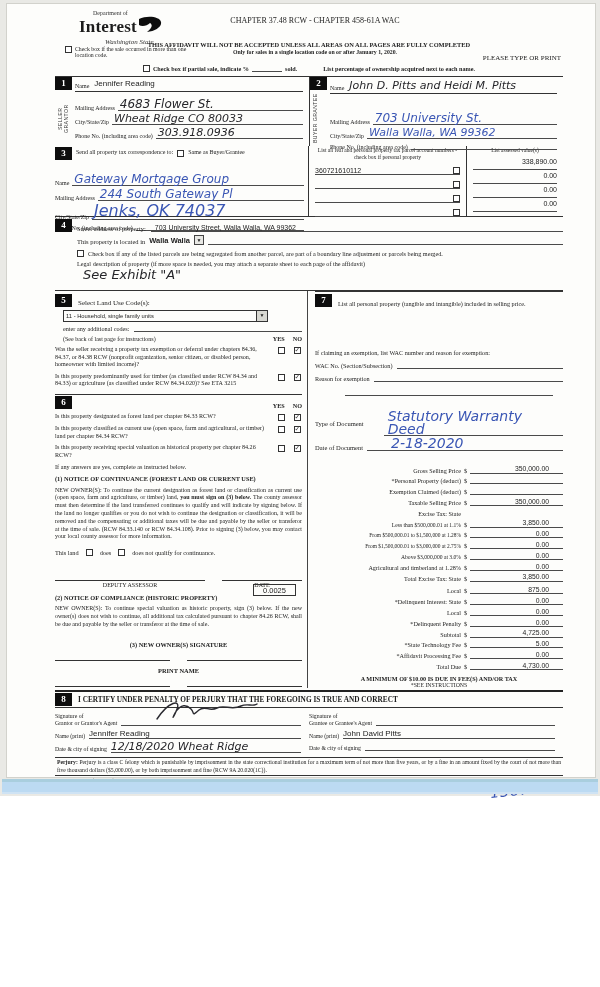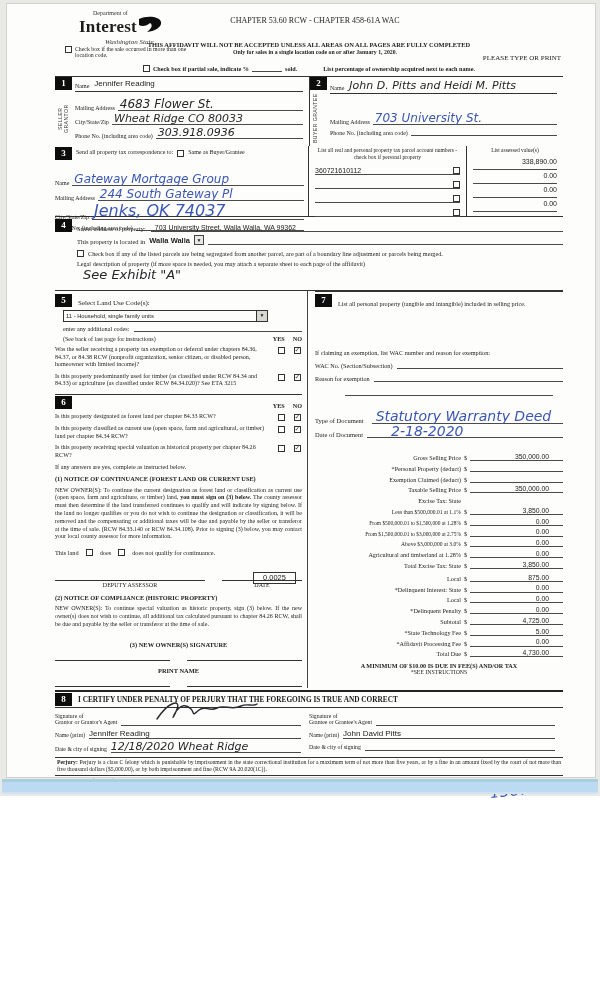--- a/index.html
+++ b/index.html
@@ -126,21 +126,21 @@
         <span>Interest</span>
         <span style="margin-left:1px;">
           <svg width="24" height="17" viewBox="0 0 24 17">
                     <path d="M1 3 C10 -1 22 1 23 6 C24 11 17 15 9 16 C14 12 15 9 12 7 C9 10 4 11 1 9 Z" fill="#0d0d0d"></path>
                   </svg>
         </span>
       </div>
       <div class="wa">Washington State</div>
     </div>
     <div class="hdr-c">
-      <div style="font-size:8px;">CHAPTER 53.60 RCW - CHAPTER 458-61A WAC</div>
+      <div style="font-size:8px;">CHAPTER 37.48 RCW - CHAPTER 458-61A WAC</div>
     </div>
     <div class="warn">THIS AFFIDAVIT WILL NOT BE ACCEPTED UNLESS ALL AREAS ON ALL PAGES ARE FULLY COMPLETED</div>
     <div class="only">Only for sales in a single location code on or after January 1, 2020.</div>
     <div class="mloc">
       <span class="cb"></span>
       <span>Check box if the sale occurred in more than one location code.</span>
     </div>
     <div class="please">PLEASE TYPE OR PRINT</div>
     <div class="partial">
       <span style="display:flex; gap:3px; align-items:flex-end;">
@@ -177,20 +177,24 @@
     <div class="party">
       <span class="numbox pnum">2</span>
       <span class="role">BUYER GRANTEE</span>
       <div class="frow namerow">
         <span class="lab">Name</span>
         <span class="val hw" style="font-size:11px;">John D. Pitts and Heidi M. Pitts</span>
       </div>
       <div class="frow" style="margin-top:18px;">
         <span class="lab">Mailing Address</span>
         <span class="val hwb" style="font-size:12px;">703 University St.</span>
+      </div>
+      <div class="frow">
+        <span class="lab">City/State/Zip</span>
+        <span class="val hwb" style="font-size:11px;">Walla Walla, WA 99362</span>
       </div>
       <div class="frow">
         <span class="lab">Phone No. (including area code)</span>
         <span class="val"></span>
       </div>
     </div>
   </div>
 
   <div class="s3">
     <div class="s3a">
@@ -380,21 +384,21 @@
       <div class="row" style="gap:4px; margin-top:4px;">
         <span class="t62">WAC No. (Section/Subsection)</span>
         <span class="ul" style="flex:1; height:9px;"></span>
       </div>
       <div class="row" style="gap:4px; margin-top:4px;">
         <span class="t62">Reason for exemption</span>
         <span class="ul" style="flex:1; height:9px;"></span>
       </div>
       <div class="ul" style="margin:6px 10px 0 30px; height:8px;"></div>
 
-      <div class="row" style="gap:8px; margin-top:14px;">
+      <div class="row" style="gap:20px; margin-top:14px;align-items:center;">
         <span class="t65">Type of Document</span>
         <span class="ul hwb" style="flex:1; font-size:14px; line-height:0.9; padding-left:4px;">Statutory Warranty Deed</span>
       </div>
       <div class="row" style="gap:4px; margin-top:1px;">
         <span class="t65">Date of Document</span>
         <span class="ul hwb" style="flex:1; font-size:14px; line-height:0.9; padding-left:24px;">2-18-2020</span>
       </div>
 
       <div style="margin-top:12px;">
         <div class="mrow">

